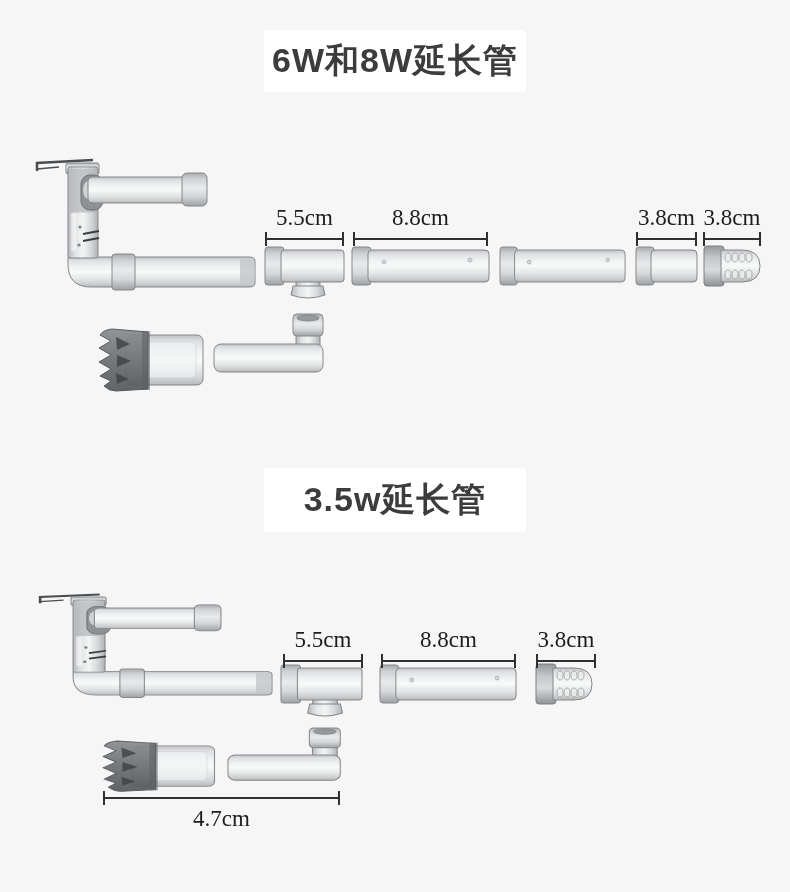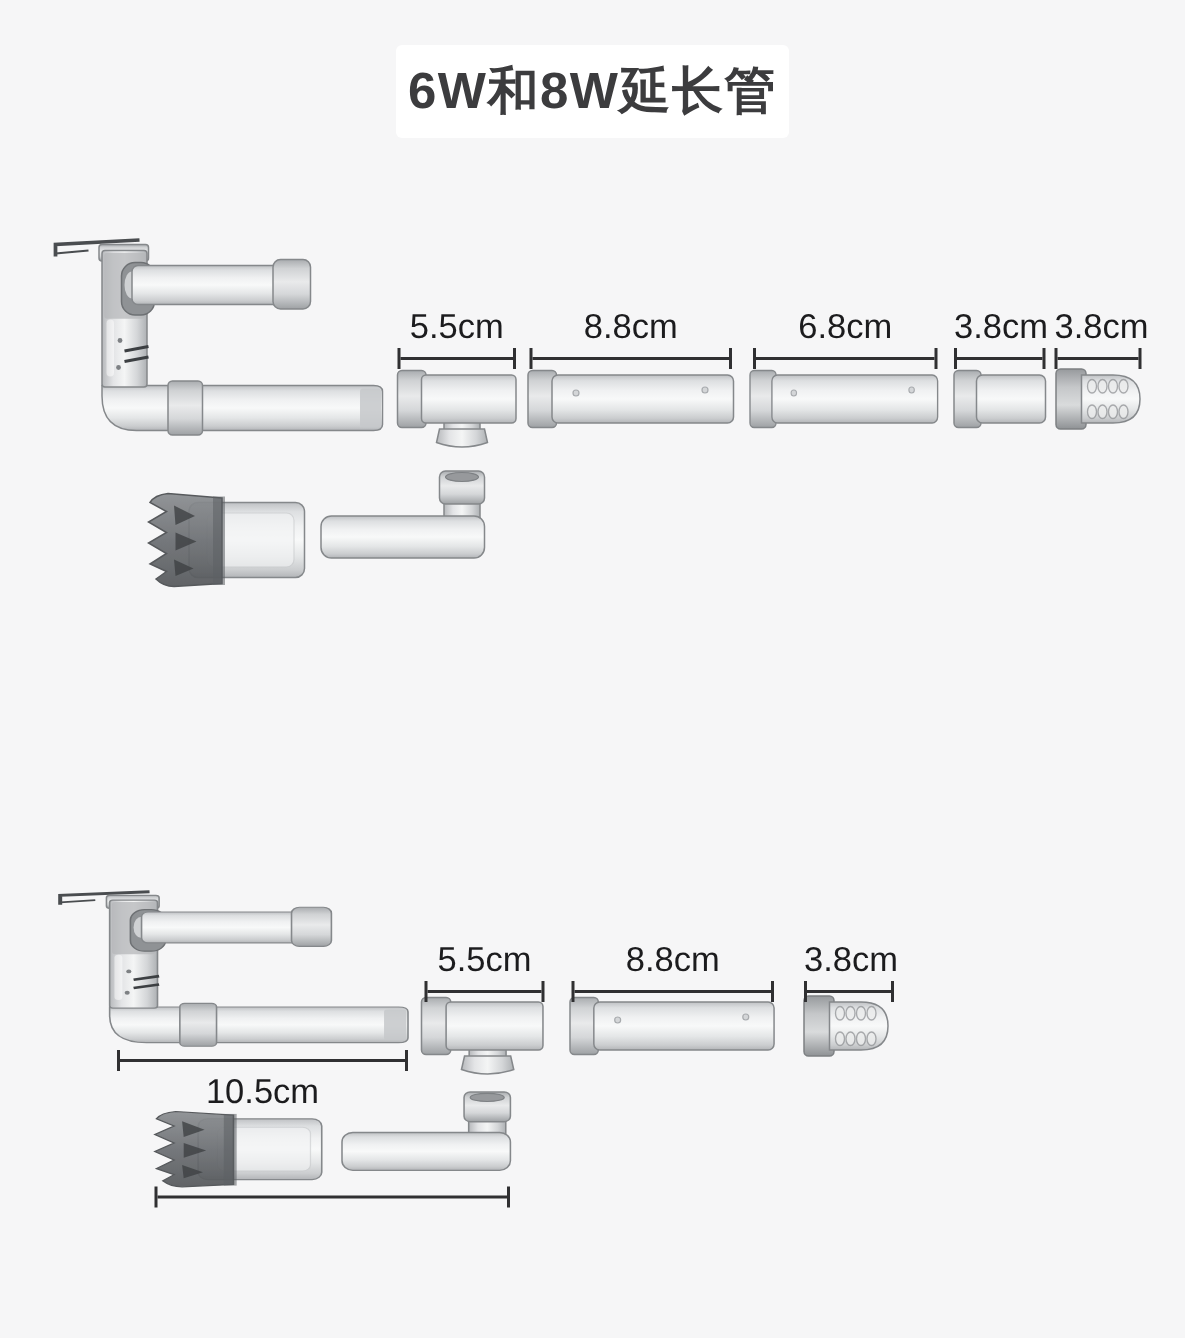--- a/index.html
+++ b/index.html
@@ -5,21 +5,21 @@
   html,body{margin:0;padding:0;}
   body{width:790px;height:892px;overflow:hidden;background:#f6f6f7;
        font-family:"Liberation Sans","DejaVu Sans",sans-serif;}
   .stage{position:relative;width:648px;height:892px;background:#f6f6f7;}
   .diagram-svg{position:absolute;left:0;top:0;}
   .title-card{position:absolute;background:#ffffff;border-radius:4px;
       display:flex;align-items:center;justify-content:center;
       font-weight:700;font-size:34px;color:#3c3c3e;letter-spacing:1px;}
   .dim{position:absolute;color:#1c1c1e;font-size:23px;font-weight:500;
       text-align:center;line-height:1;}
-  .dim .lbl{height:28px;line-height:27px;white-space:nowrap;}
+  .dim .lbl{height:28px;line-height:27px;white-space:nowrap;font-family:Liberation Serif, serif;}
   .dim .line{height:14px;border-left:2px solid #303032;border-right:2px solid #303032;
       position:relative;}
   .dim .line::after{content:"";position:absolute;left:0;right:0;top:6px;height:2px;
       background:#303032;}
 </style>
 </head>
 <body>
 
 <div class="stage">
 
@@ -147,31 +147,30 @@
       <use href="#nozzle" transform="translate(536,664)"></use>
       <use href="#strainer" transform="translate(100,741) scale(1.07,0.81)"></use>
       <use href="#elbowUp" transform="translate(228,728) scale(1.03,0.9)"></use>
     </g>
   </svg>
 
   <div class="title-card" style="left:264px;top:30px;width:262px;height:62px;">
     <span>6W和8W延长管</span>
   </div>
 
+  <div class="title-card" style="left:264px;top:468px;width:262px;height:64px;">
+    <span>3.5w延长管</span>
+  </div>
 
   <div class="dim" style="left:265px;top:204px;width:79px;">
     <div class="lbl">5.5cm</div>
     <div class="line"></div>
   </div>
   <div class="dim" style="left:353px;top:204px;width:135px;">
     <div class="lbl">8.8cm</div>
-    <div class="line"></div>
-  </div>
-  <div class="dim" style="left:502px;top:204px;width:123px;">
-    <div class="lbl">6.8cm</div>
     <div class="line"></div>
   </div>
   <div class="dim" style="left:636px;top:204px;width:61px;">
     <div class="lbl">3.8cm</div>
     <div class="line"></div>
   </div>
   <div class="dim" style="left:703px;top:204px;width:58px;">
     <div class="lbl">3.8cm</div>
     <div class="line"></div>
   </div>
@@ -181,21 +180,18 @@
     <div class="line"></div>
   </div>
   <div class="dim" style="left:381px;top:626px;width:135px;">
     <div class="lbl">8.8cm</div>
     <div class="line"></div>
   </div>
   <div class="dim" style="left:536px;top:626px;width:60px;">
     <div class="lbl">3.8cm</div>
     <div class="line"></div>
   </div>
-  <div class="dim" style="left:78px;top:700px;width:194px;">
-    <div class="line"></div>
-    <div class="lbl">10.5cm</div>
-  </div>
   <div class="dim" style="left:103px;top:791px;width:237px;">
     <div class="line"></div>
+    <div class="lbl">4.7cm</div>
   </div>
 
 </div>
 
 </body></html>

